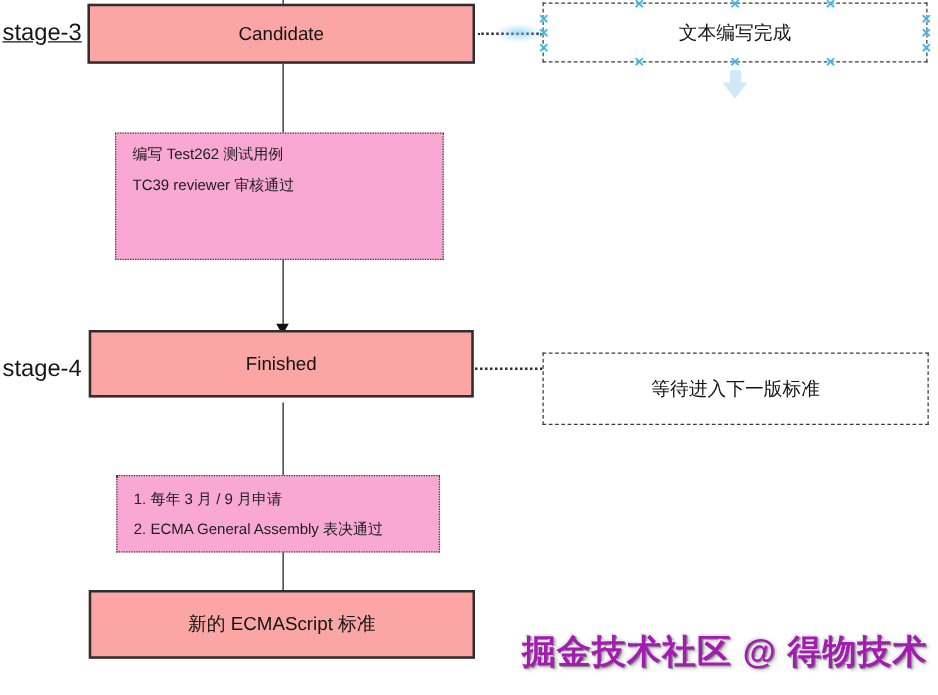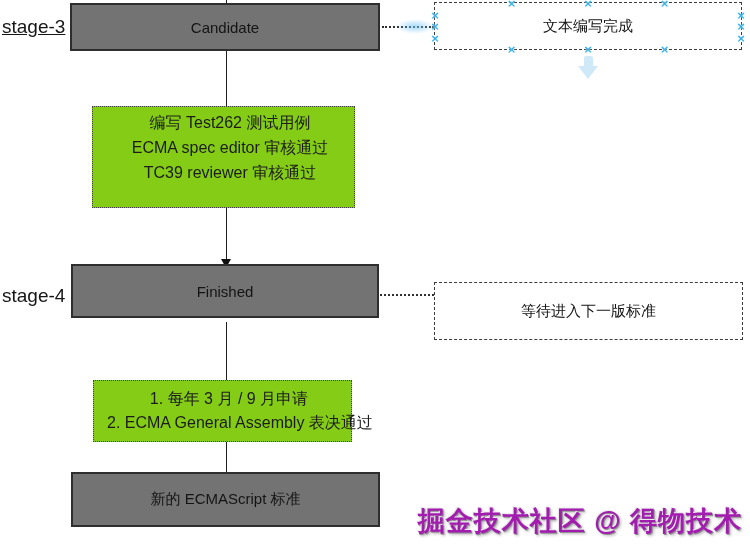--- a/index.html
+++ b/index.html
@@ -2,32 +2,32 @@
 <html><head>
 <meta charset="utf-8">
 <style>
   html,body{margin:0;padding:0;background:#fff;}
   #canvas{
     position:relative;width:750px;height:556px;background:#ffffff;overflow:hidden;
     font-family:"Liberation Sans","DejaVu Sans",sans-serif;color:#111;
   }
   
   .node{
-    position:absolute;box-sizing:border-box;border:2px solid #2e2e2e;background:#737373;
+    position:absolute;box-sizing:border-box;border:2px solid #2e2e2e;background:#fca5a5;
     display:flex;align-items:center;justify-content:center;font-size:15px;color:#141414;
   }
   
   .note{
     position:absolute;box-sizing:border-box;border:1px dashed #3c3c3c;background:#fff;
     display:flex;align-items:center;justify-content:center;font-size:15px;color:#141414;
   }
   
   .criteria{
-    position:absolute;box-sizing:border-box;border:1px dotted #3f3f3f;background:#84cc16;
-    z-index:3;font-size:16px;color:#1c1c1c;text-align:center;
+    position:absolute;box-sizing:border-box;border:1px dotted #3f3f3f;background:#f9a8d4;
+    z-index:3;font-size:12px;color:#1c1c1c;
   }
   .criteria p{margin:0 0 11px 0;line-height:14px;white-space:nowrap;}
   .criteria2 p{margin:0 0 10px 0;}
   
   .stage-label{position:absolute;left:2px;font-size:19px;color:#161616;}
   
   .vline{position:absolute;width:0;border-left:1.5px solid #1f1f1f;}
   .hdots{position:absolute;height:0;border-top:2px dotted #2f2f2f;}
   .arrowhead{
     position:absolute;width:0;height:0;
@@ -94,21 +94,20 @@
   </div>
 
   <div class="hint-stem"></div>
   <div class="hint-head"></div>
 
   <div class="vline" style="left:226px;top:51px;height:210px;"></div>
   <div class="arrowhead" style="left:221px;top:259px;"></div>
 
   <div class="criteria" style="left:92px;top:106px;width:263px;height:102px;padding:9px 0 0 13px;">
     <p>编写 Test262 测试用例</p>
-    <p>ECMA spec editor 审核通过</p>
     <p>TC39 reviewer 审核通过</p>
   </div>
 
   <div class="stage-label" style="top:285px;">stage-4</div>
 
   <div class="node" style="left:71px;top:264px;width:308px;height:54px;">
     <span>Finished</span>
   </div>
 
   <div class="hdots" style="left:380px;top:294px;width:54px;"></div>

